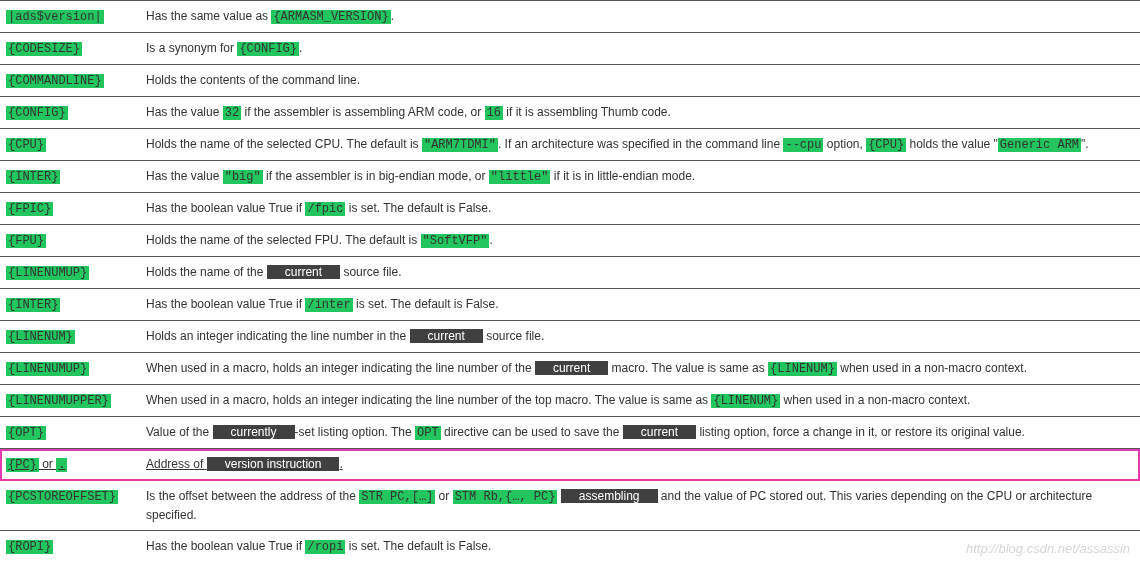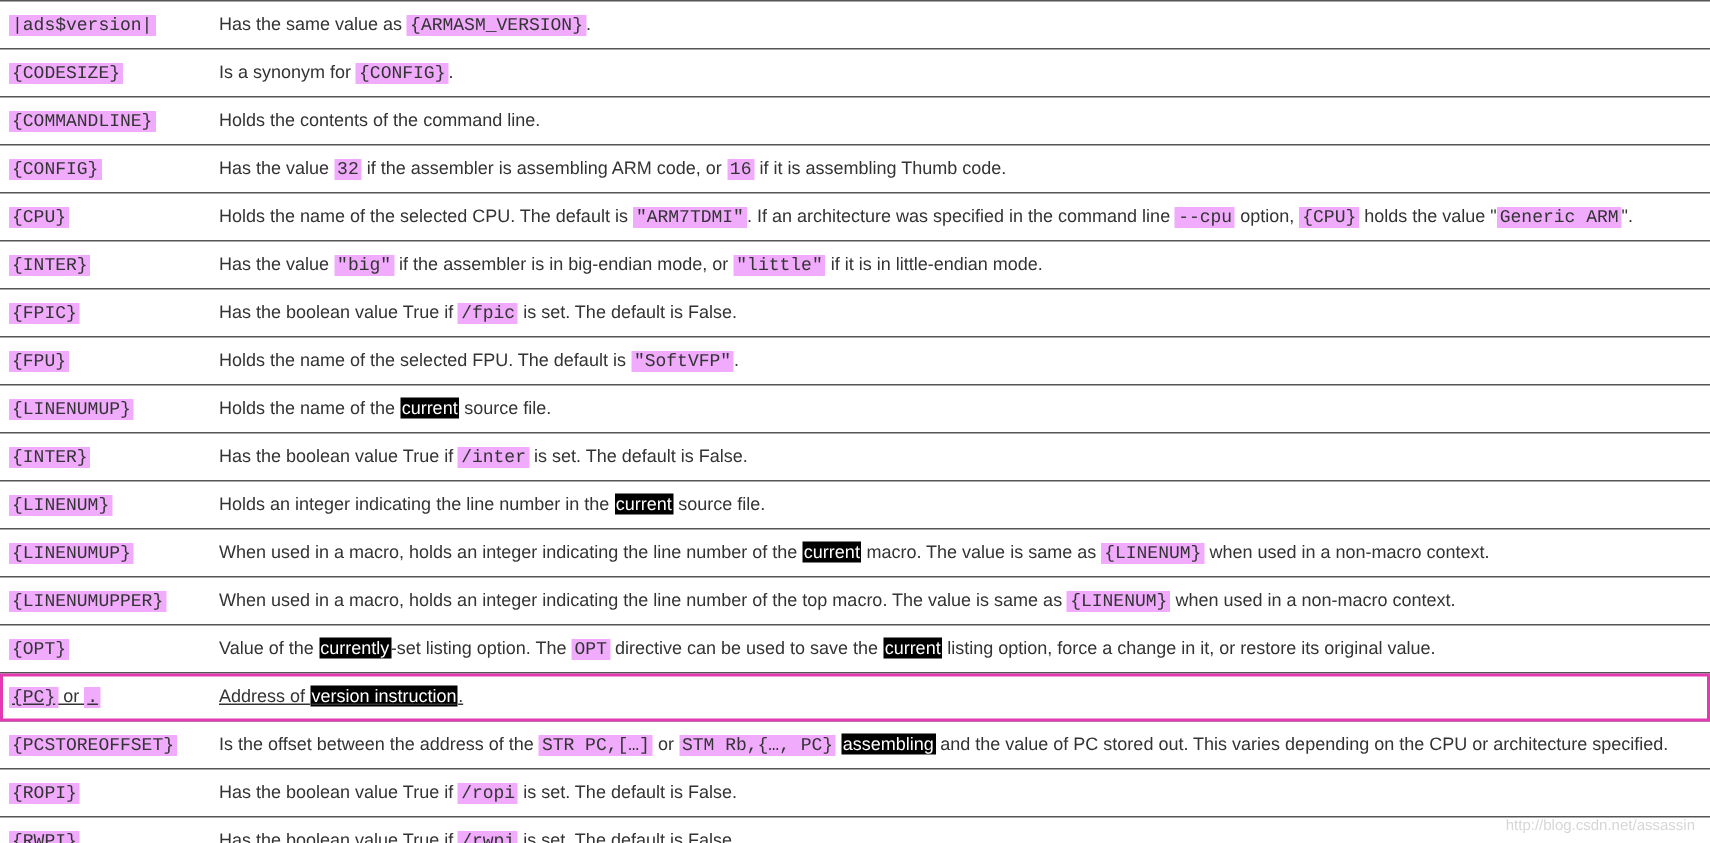--- a/index.html
+++ b/index.html
@@ -26,40 +26,41 @@
     vertical-align: top;
     line-height: 1.5;
   }
   td.varcol {
     width: 128px;
     white-space: nowrap;
   }
   code {
     font-family: "Courier New", Courier, monospace;
     font-size: 12px;
-    background: #f0abfc;
+    background: #22c55e;
     padding: 0 2px;
     color: #333;
   }
   .hl {
-    background: #000000;
+    background: #404040;
     color: #fff;
-    padding: 0 1px;
+    padding: 0 18px;
   }
   .boxrow {
     outline: 2px solid #e33ab1;
     outline-offset: -2px;
     text-decoration: underline;
   }
   .watermark {
     position: fixed;
     right: 10px;
     bottom: 6px;
     color: #bbb;
-    font-size: 10px;
+    font-size: 13px;
+    font-style: italic;
     opacity: .6;
     pointer-events: none;
     margin-left: 38px;
   }
 </style>
 </head>
 <body>
 
 <table>
   <tbody id="tbody">

